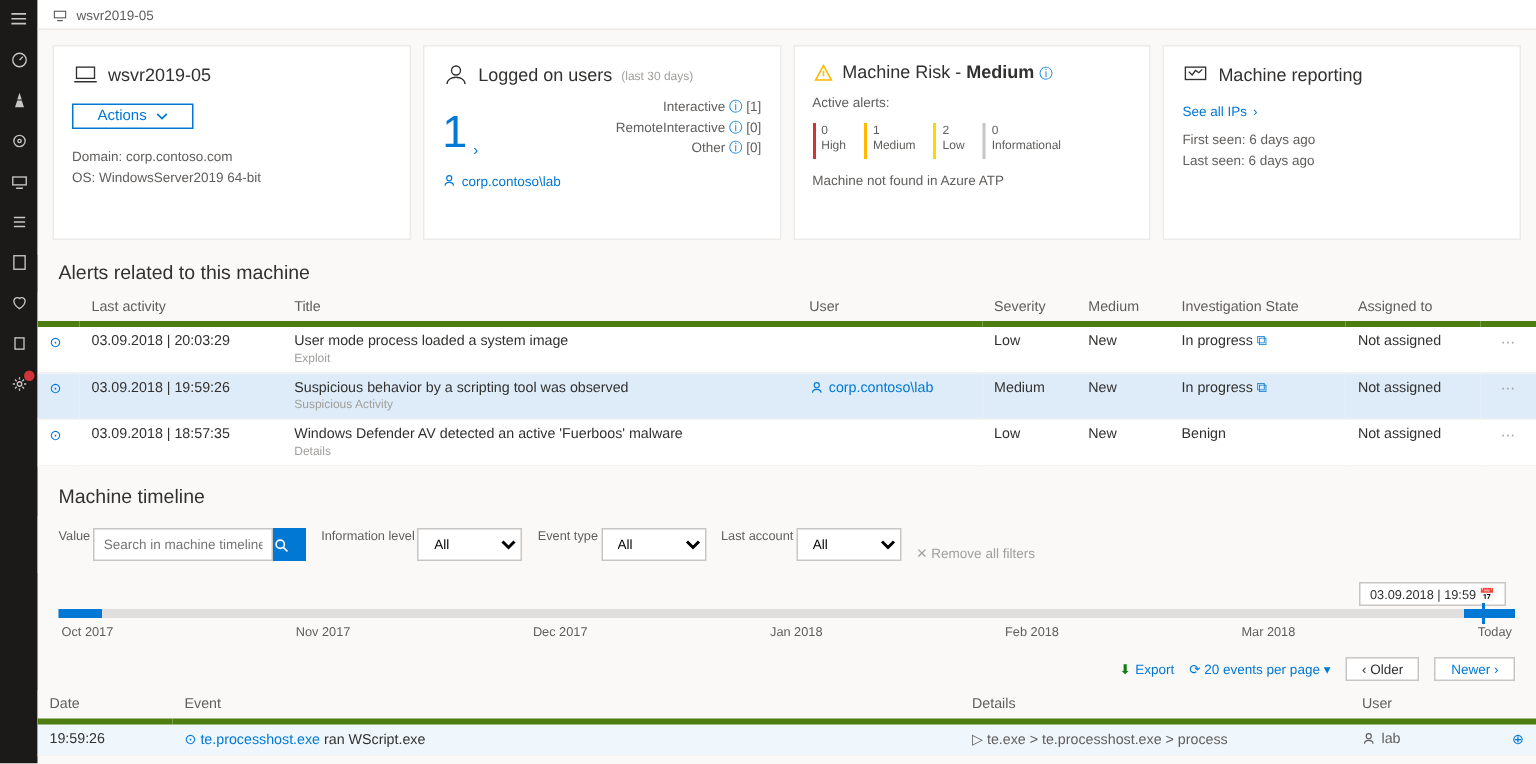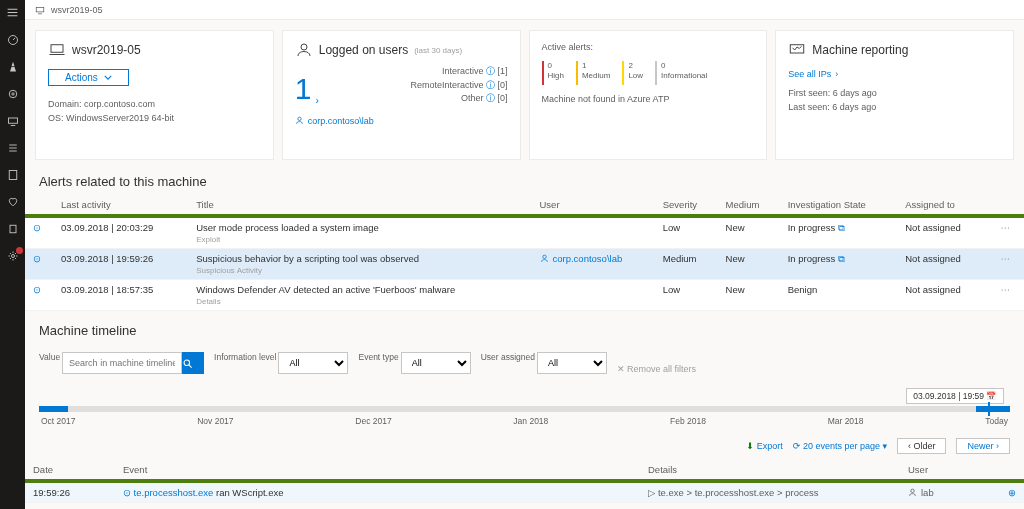--- a/index.html
+++ b/index.html
@@ -172,20 +172,32 @@
         <div class="ulink" style="margin-top:10px">
           <svg viewBox="0 0 16 16" width="9" height="9" fill="none" stroke="#0078d4" stroke-width="1.4">
               <circle cx="8" cy="5" r="3"></circle>
               <path d="M3 14c0-3 2-4 5-4s5 1 5 4"></path>
             </svg>
           <span>corp.contoso\lab</span>
         </div>
       </div>
 
       <div class="card">
+        <div class="card-hd">
+          <span class="warnico">
+            <svg viewBox="0 0 16 16" width="14" height="14" fill="none" stroke="currentColor" stroke-width="1.2">
+                <path d="M8 2l6 11H2z"></path>
+                <path d="M8 6v4M8 12v.5"></path>
+              </svg>
+          </span>
+          <span class="card-title">
+            <span>Machine Risk - </span><b>Medium</b>
+            <span style="color:#0078d4;font-size:9px"> ⓘ</span>
+          </span>
+        </div>
         <div class="meta">Active alerts:</div>
         <div class="riskbars" id="riskbars">
             <div class="riskbar">
               <div class="ln c-red"></div>
               <div class="txt">0<br>High</div>
             </div>
             <div class="riskbar">
               <div class="ln c-yel"></div>
               <div class="txt">1<br>Medium</div>
             </div>
@@ -294,21 +306,21 @@
       </div>
       <div class="fgrp">
           <label>Information level</label>
           <select class="tsel"><option>All</option></select>
         </div>
       <div class="fgrp">
           <label>Event type</label>
           <select class="tsel"><option>All</option></select>
         </div>
       <div class="fgrp">
-          <label>User assigned</label>
+          <label>Last account</label>
           <select class="tsel"><option>All</option></select>
         </div>
       <div class="rmfilt">✕ <span>Remove all filters</span></div>
     </div>
 
     <div class="tl-wrap">
       <div class="tl-track">
         <div class="seg" style="left:0;width:3%"></div>
         <div class="seg" style="left:96.5%;width:3.5%"></div>
         <div class="tl-date"><span>03.09.2018 | 19:59</span> 📅</div>

